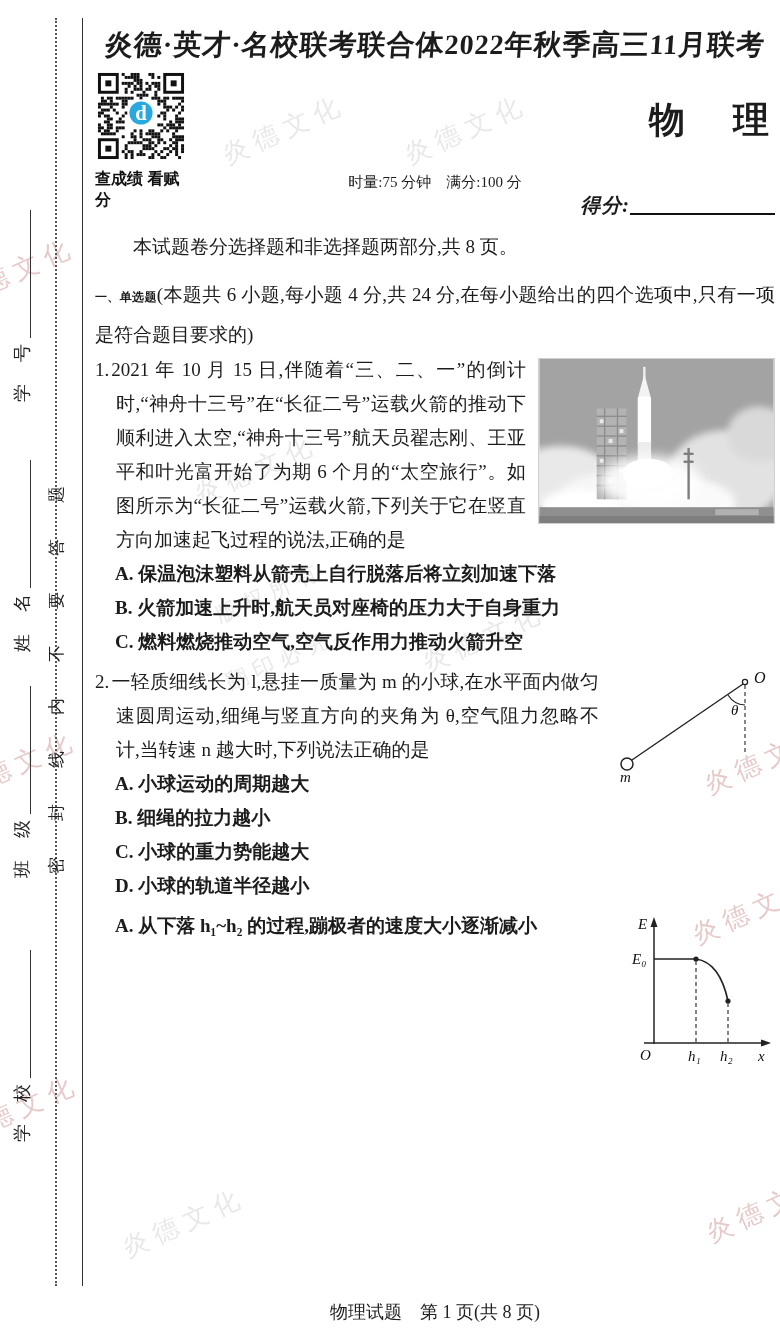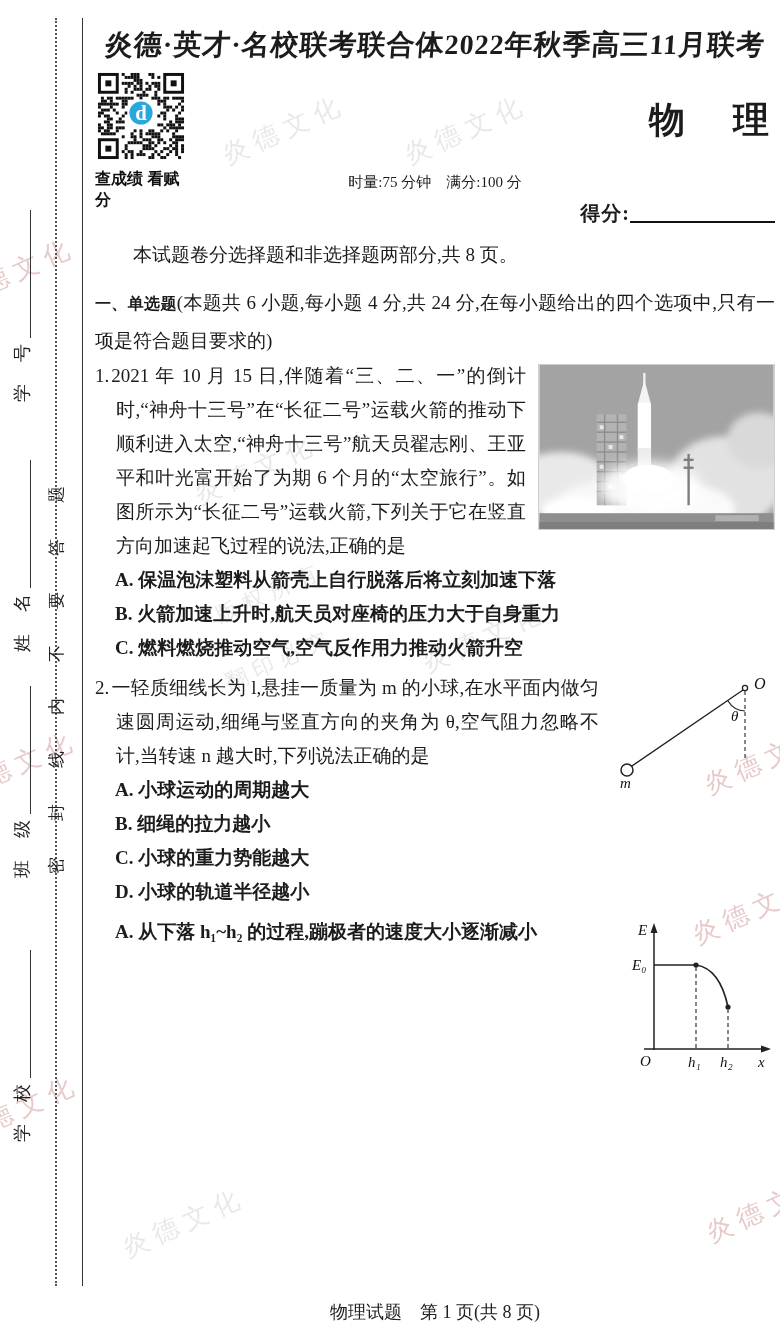--- a/index.html
+++ b/index.html
@@ -32,28 +32,28 @@
     transform:rotate(-90deg); white-space:nowrap; font-size:17px; color:#222;
     letter-spacing:36px; }
 
   
   .content { position:absolute; left:95px; top:0; width:680px; }
   .exam-title { margin-top:26px; text-align:center; font-size:28px; font-weight:bold;
     letter-spacing:1px; transform:skewX(-4deg); }
   .subject-title { margin-top:32px; text-align:right; font-size:36px; font-weight:bold;
     letter-spacing:6px; }
   .meta-line { margin-top:28px; text-align:center; font-size:15px; }
-  .score-row { margin-top:8px; text-align:right; font-size:20px; height:32px; }
+  .score-row { margin-top:0; text-align:right; font-size:20px; height:32px;font-style:italic; }
   .score-label { font-weight:bold; letter-spacing:1px; }
   .score-blank { display:inline-block; width:145px; border-bottom:2px solid #111;
     height:1em; vertical-align:-3px; }
   .intro { margin-top:10px; font-size:19px; text-indent:2em; }
 
   .section-head { margin-top:16px; font-size:19px; line-height:37px; text-align:justify; }
-  .section-head b { font-size:16px; }
+  .section-head b { font-size:12px; }
 
   .question { font-size:19px; line-height:34px; text-align:justify; margin-bottom:6px; }
   .q-text { padding-left:21px; text-indent:-21px; }
   .q-num { padding-right:2px; }
   .option { padding-left:41px; text-indent:-21px;font-weight:bold; }
   .q-fig { float:right; }
   .fig-rocket { width:237px; height:166px; margin:5px 0 8px 12px; border:1px solid #cfcfcf; }
   .fig-pendulum { width:168px; height:118px; margin:2px 0 2px 8px; }
   .fig-graph { width:145px; height:158px; margin:2px 0 4px 8px; }
   .question::after { content:""; display:block; clear:both; }

